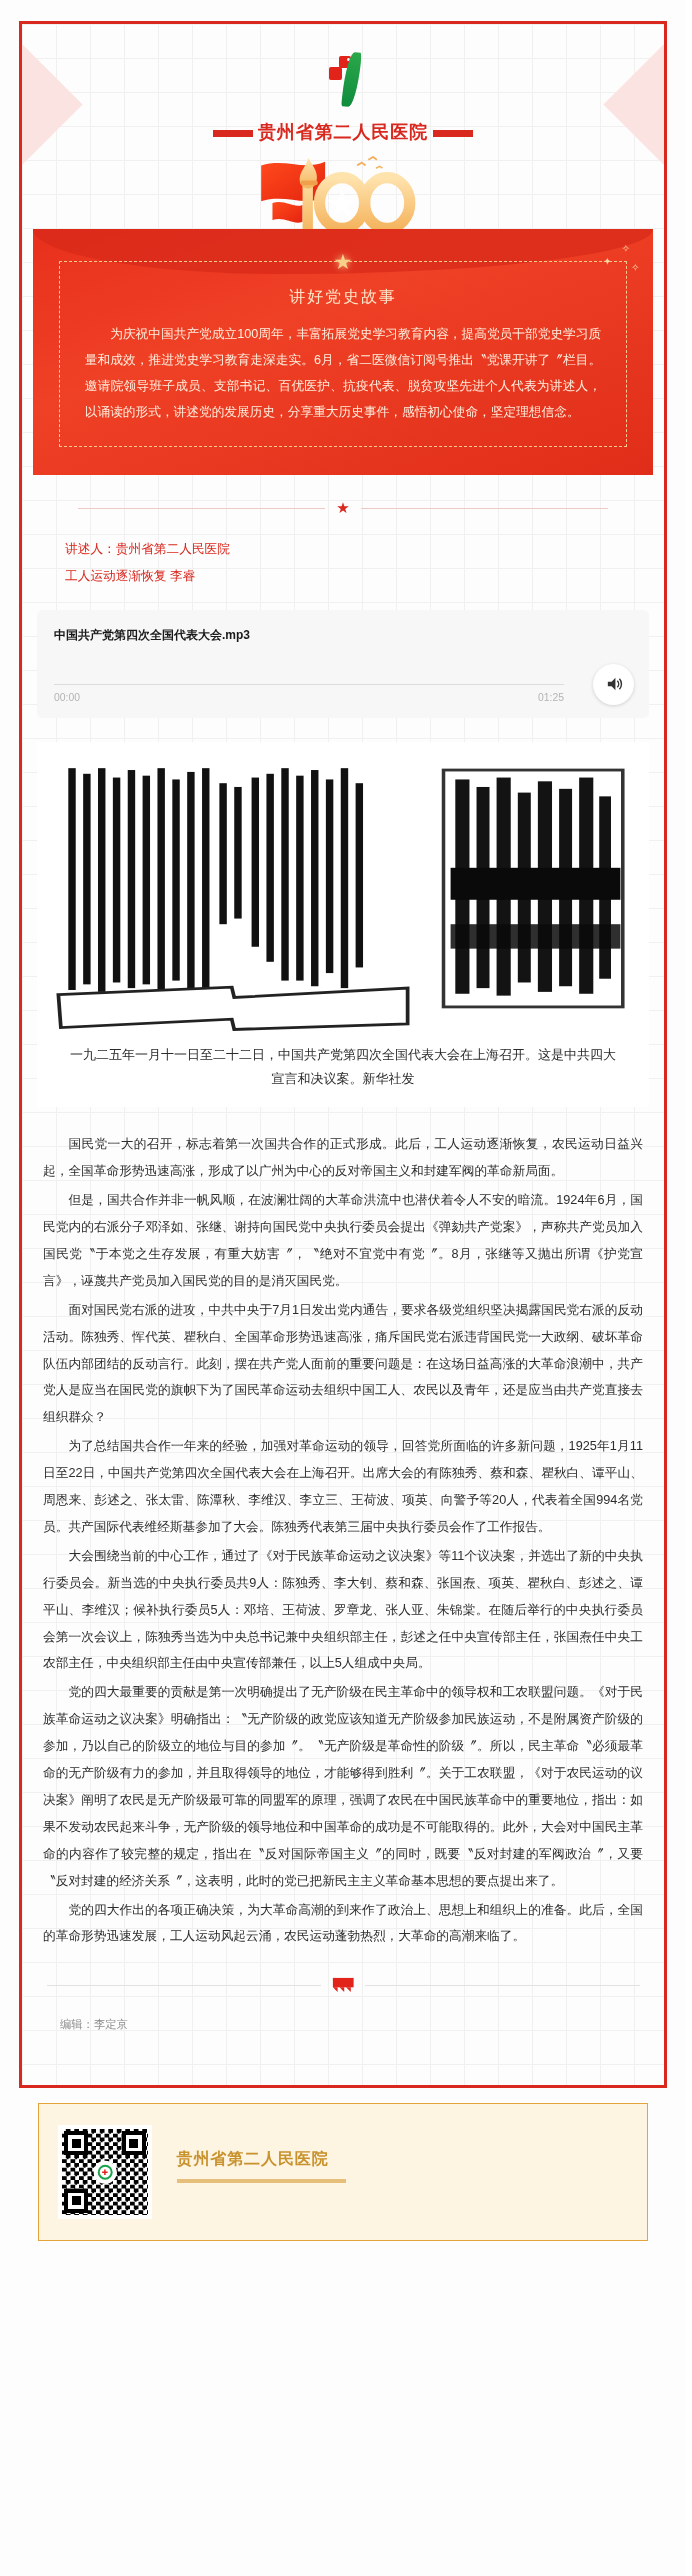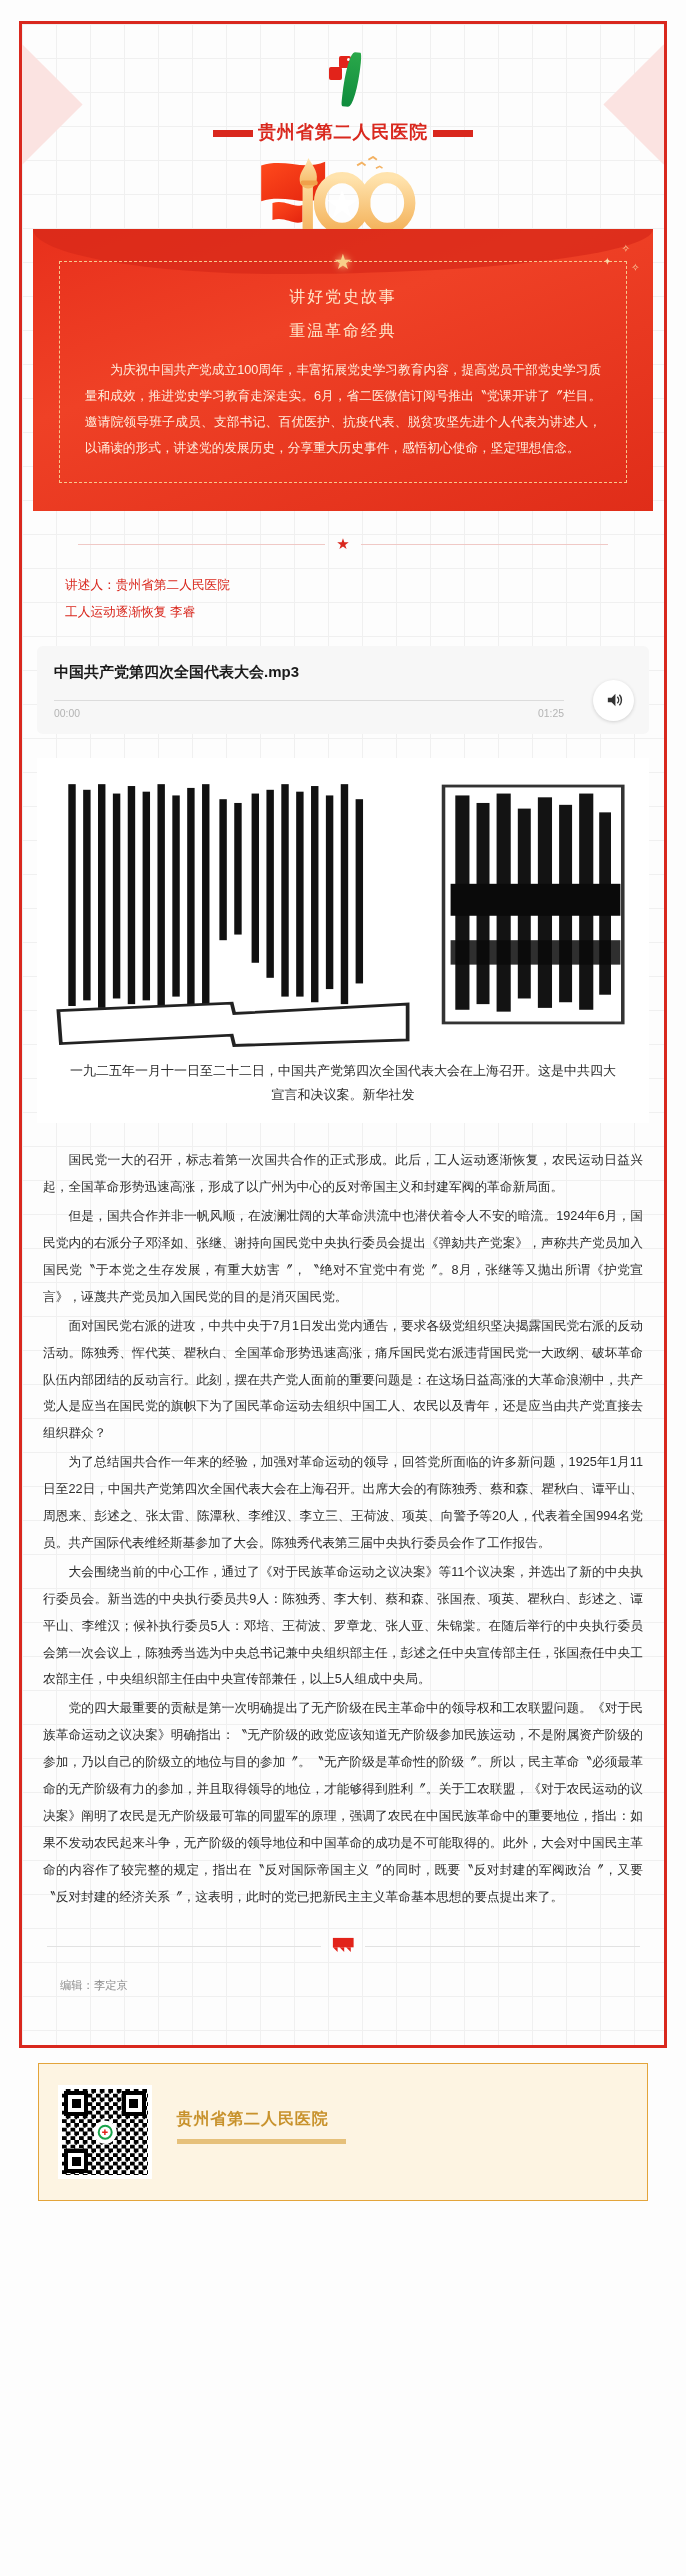--- a/index.html
+++ b/index.html
@@ -106,21 +106,21 @@
 
   
   .speaker{ padding:5.6px 43px 17px 43px; }
   .speaker div{ color:#d9281e; font-size:12.7px; line-height:2.1; }
 
   
   .audio-card{
     margin:3.8px 15px 24.5px 15px;background:#f7f7f7;border-radius:5.6px;
     padding:17px 17px 15px 17px;position:relative;
   }
-  .audio-title{font-size:15px;font-weight:bold;color:#1a1a1a;margin-bottom:18px;}
+  .audio-title{font-size:12px;font-weight:bold;color:#1a1a1a;margin-bottom:40px;}
   .audio-bar{height:0.9px;background:#dcdcdc;margin-right:68px;}
   .audio-times{display:flex;justify-content:space-between;margin-right:68px;padding-top:6.6px;}
   .audio-times span{font-size:10.4px;color:#b4b4b4;}
   .audio-btn{
     position:absolute;right:15px;bottom:13px;width:41px;height:41px;border-radius:50%;
     background:#fff;box-shadow:0 0.9px 3.8px rgba(0,0,0,.16);
     display:flex;align-items:center;justify-content:center;font-size:16px;color:#333;
   }
 
   
@@ -234,21 +234,20 @@
 
     <div class="red-banner">
       <div class="wave"></div>
       <span class="bird b1">✧</span>
       <span class="bird b2">✦</span>
       <span class="bird b3">✧</span>
 
       <div class="banner-inner">
         <div class="banner-star">★</div>
         <div class="banner-h1">讲好党史故事</div>
-        <div class="banner-h2">重温革命经典</div>
         <div class="banner-p">为庆祝中国共产党成立100周年，丰富拓展党史学习教育内容，提高党员干部党史学习质量和成效，推进党史学习教育走深走实。6月，省二医微信订阅号推出〝党课开讲了〞栏目。邀请院领导班子成员、支部书记、百优医护、抗疫代表、脱贫攻坚先进个人代表为讲述人，以诵读的形式，讲述党的发展历史，分享重大历史事件，感悟初心使命，坚定理想信念。</div>
       </div>
     </div>
 
     <div class="star-divider">
       <span class="line"></span>
       <span class="st">★</span>
       <span class="line"></span>
     </div>
 
@@ -326,20 +325,21 @@
       <div class="photo-caption">一九二五年一月十一日至二十二日，中国共产党第四次全国代表大会在上海召开。这是中共四大宣言和决议案。新华社发</div>
     </div>
 
     <div class="body-copy">
       <p>国民党一大的召开，标志着第一次国共合作的正式形成。此后，工人运动逐渐恢复，农民运动日益兴起，全国革命形势迅速高涨，形成了以广州为中心的反对帝国主义和封建军阀的革命新局面。</p>
       <p>但是，国共合作并非一帆风顺，在波澜壮阔的大革命洪流中也潜伏着令人不安的暗流。1924年6月，国民党内的右派分子邓泽如、张继、谢持向国民党中央执行委员会提出《弹劾共产党案》，声称共产党员加入国民党〝于本党之生存发展，有重大妨害〞，〝绝对不宜党中有党〞。8月，张继等又抛出所谓《护党宣言》，诬蔑共产党员加入国民党的目的是消灭国民党。</p>
       <p>面对国民党右派的进攻，中共中央于7月1日发出党内通告，要求各级党组织坚决揭露国民党右派的反动活动。陈独秀、恽代英、瞿秋白、全国革命形势迅速高涨，痛斥国民党右派违背国民党一大政纲、破坏革命队伍内部团结的反动言行。此刻，摆在共产党人面前的重要问题是：在这场日益高涨的大革命浪潮中，共产党人是应当在国民党的旗帜下为了国民革命运动去组织中国工人、农民以及青年，还是应当由共产党直接去组织群众？</p>
       <p>为了总结国共合作一年来的经验，加强对革命运动的领导，回答党所面临的许多新问题，1925年1月11日至22日，中国共产党第四次全国代表大会在上海召开。出席大会的有陈独秀、蔡和森、瞿秋白、谭平山、周恩来、彭述之、张太雷、陈潭秋、李维汉、李立三、王荷波、项英、向警予等20人，代表着全国994名党员。共产国际代表维经斯基参加了大会。陈独秀代表第三届中央执行委员会作了工作报告。</p>
       <p>大会围绕当前的中心工作，通过了《对于民族革命运动之议决案》等11个议决案，并选出了新的中央执行委员会。新当选的中央执行委员共9人：陈独秀、李大钊、蔡和森、张国焘、项英、瞿秋白、彭述之、谭平山、李维汉；候补执行委员5人：邓培、王荷波、罗章龙、张人亚、朱锦棠。在随后举行的中央执行委员会第一次会议上，陈独秀当选为中央总书记兼中央组织部主任，彭述之任中央宣传部主任，张国焘任中央工农部主任，中央组织部主任由中央宣传部兼任，以上5人组成中央局。</p>
       <p>党的四大最重要的贡献是第一次明确提出了无产阶级在民主革命中的领导权和工农联盟问题。《对于民族革命运动之议决案》明确指出：〝无产阶级的政党应该知道无产阶级参加民族运动，不是附属资产阶级的参加，乃以自己的阶级立的地位与目的参加〞。〝无产阶级是革命性的阶级〞。所以，民主革命〝必须最革命的无产阶级有力的参加，并且取得领导的地位，才能够得到胜利〞。关于工农联盟，《对于农民运动的议决案》阐明了农民是无产阶级最可靠的同盟军的原理，强调了农民在中国民族革命中的重要地位，指出：如果不发动农民起来斗争，无产阶级的领导地位和中国革命的成功是不可能取得的。此外，大会对中国民主革命的内容作了较完整的规定，指出在〝反对国际帝国主义〞的同时，既要〝反对封建的军阀政治〞，又要〝反对封建的经济关系〞，这表明，此时的党已把新民主主义革命基本思想的要点提出来了。</p>
+      <p>党的四大作出的各项正确决策，为大革命高潮的到来作了政治上、思想上和组织上的准备。此后，全国的革命形势迅速发展，工人运动风起云涌，农民运动蓬勃热烈，大革命的高潮来临了。</p>
     </div>
 
     <div class="flag-divider">
       <span class="line"></span>
       <span class="fl">
         <svg width="24.5" height="19" viewBox="0 0 26 20">
           <path d="M2 3 L24 3 L24 13 L2 13 Z" fill="#e2231a"></path>
           <path d="M2 13 L7 13 L7 18 Z M9 13 L14 13 L14 18 Z M16 13 L21 13 L21 18 Z" fill="#e2231a"></path>
         </svg>
       </span>

